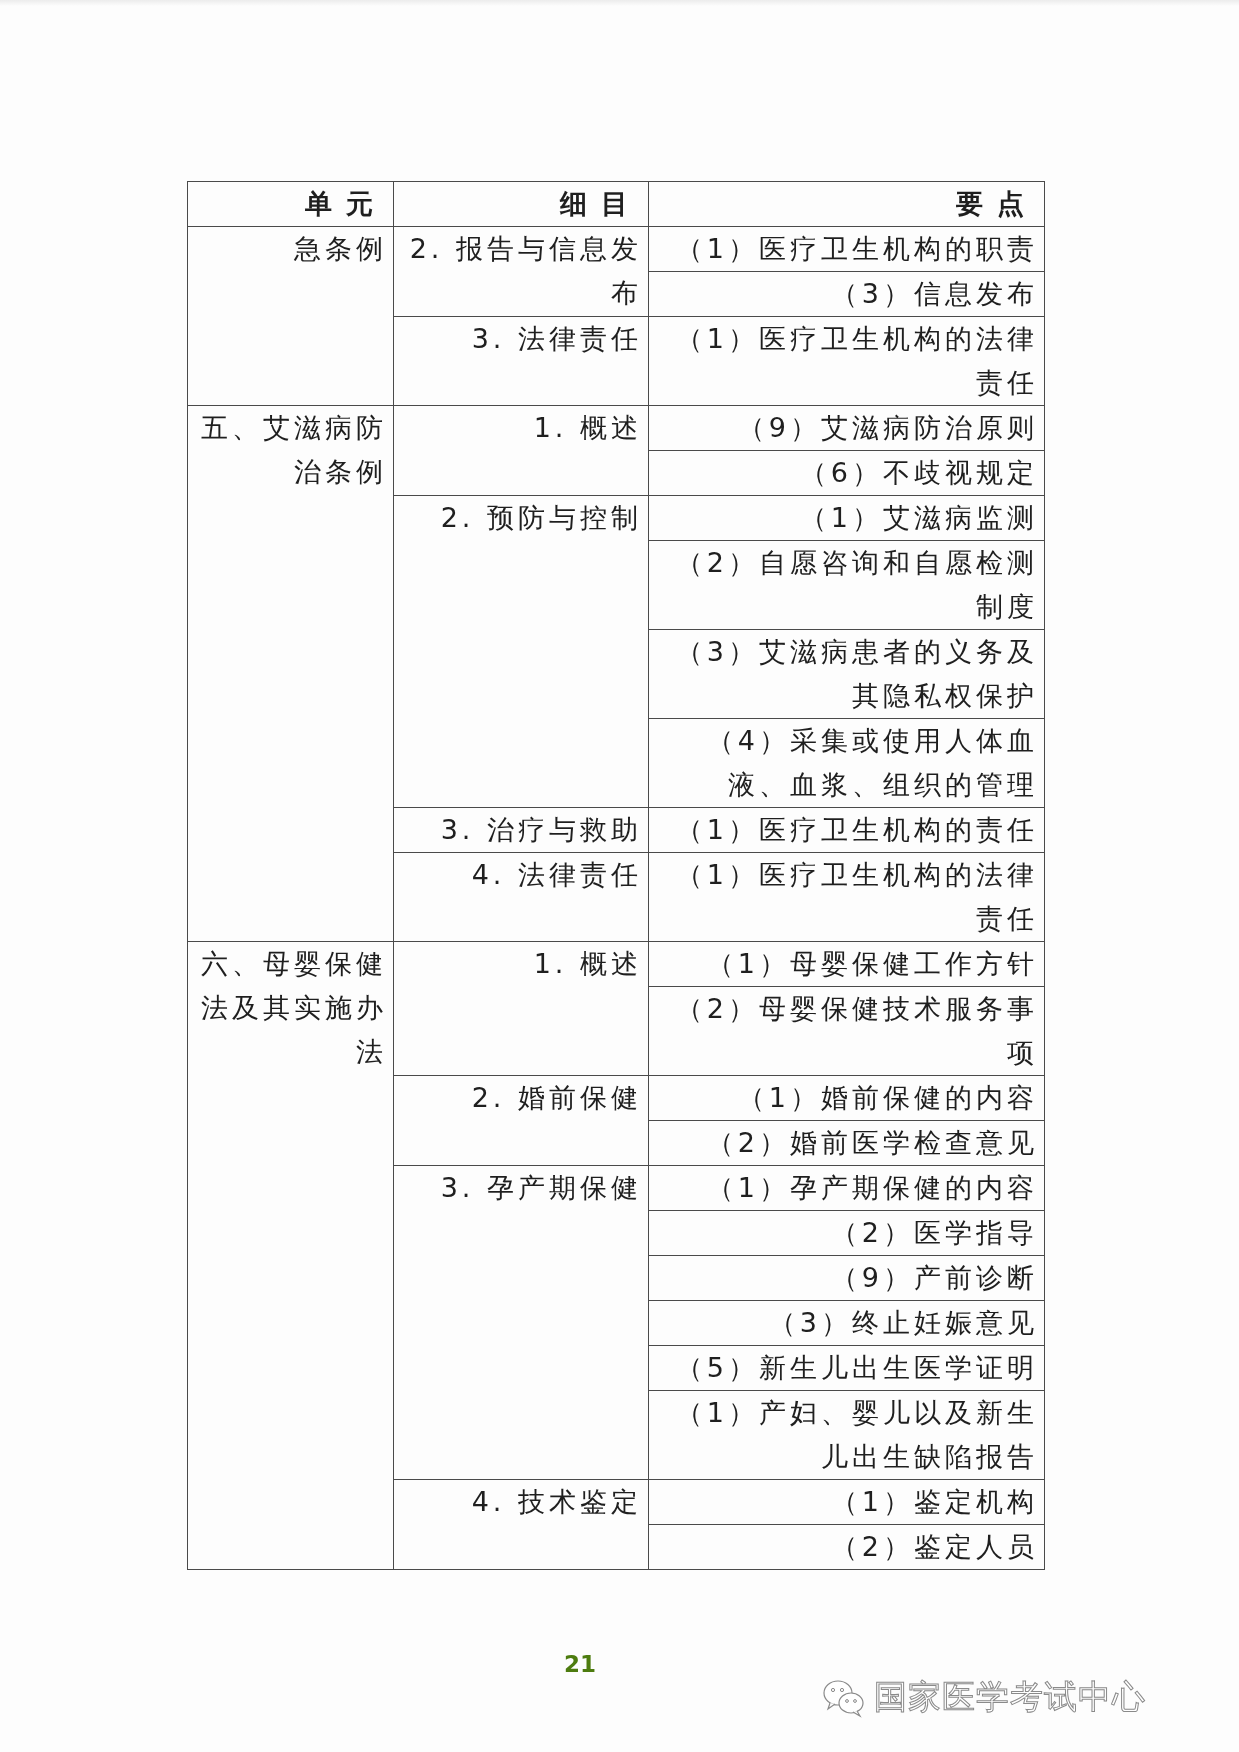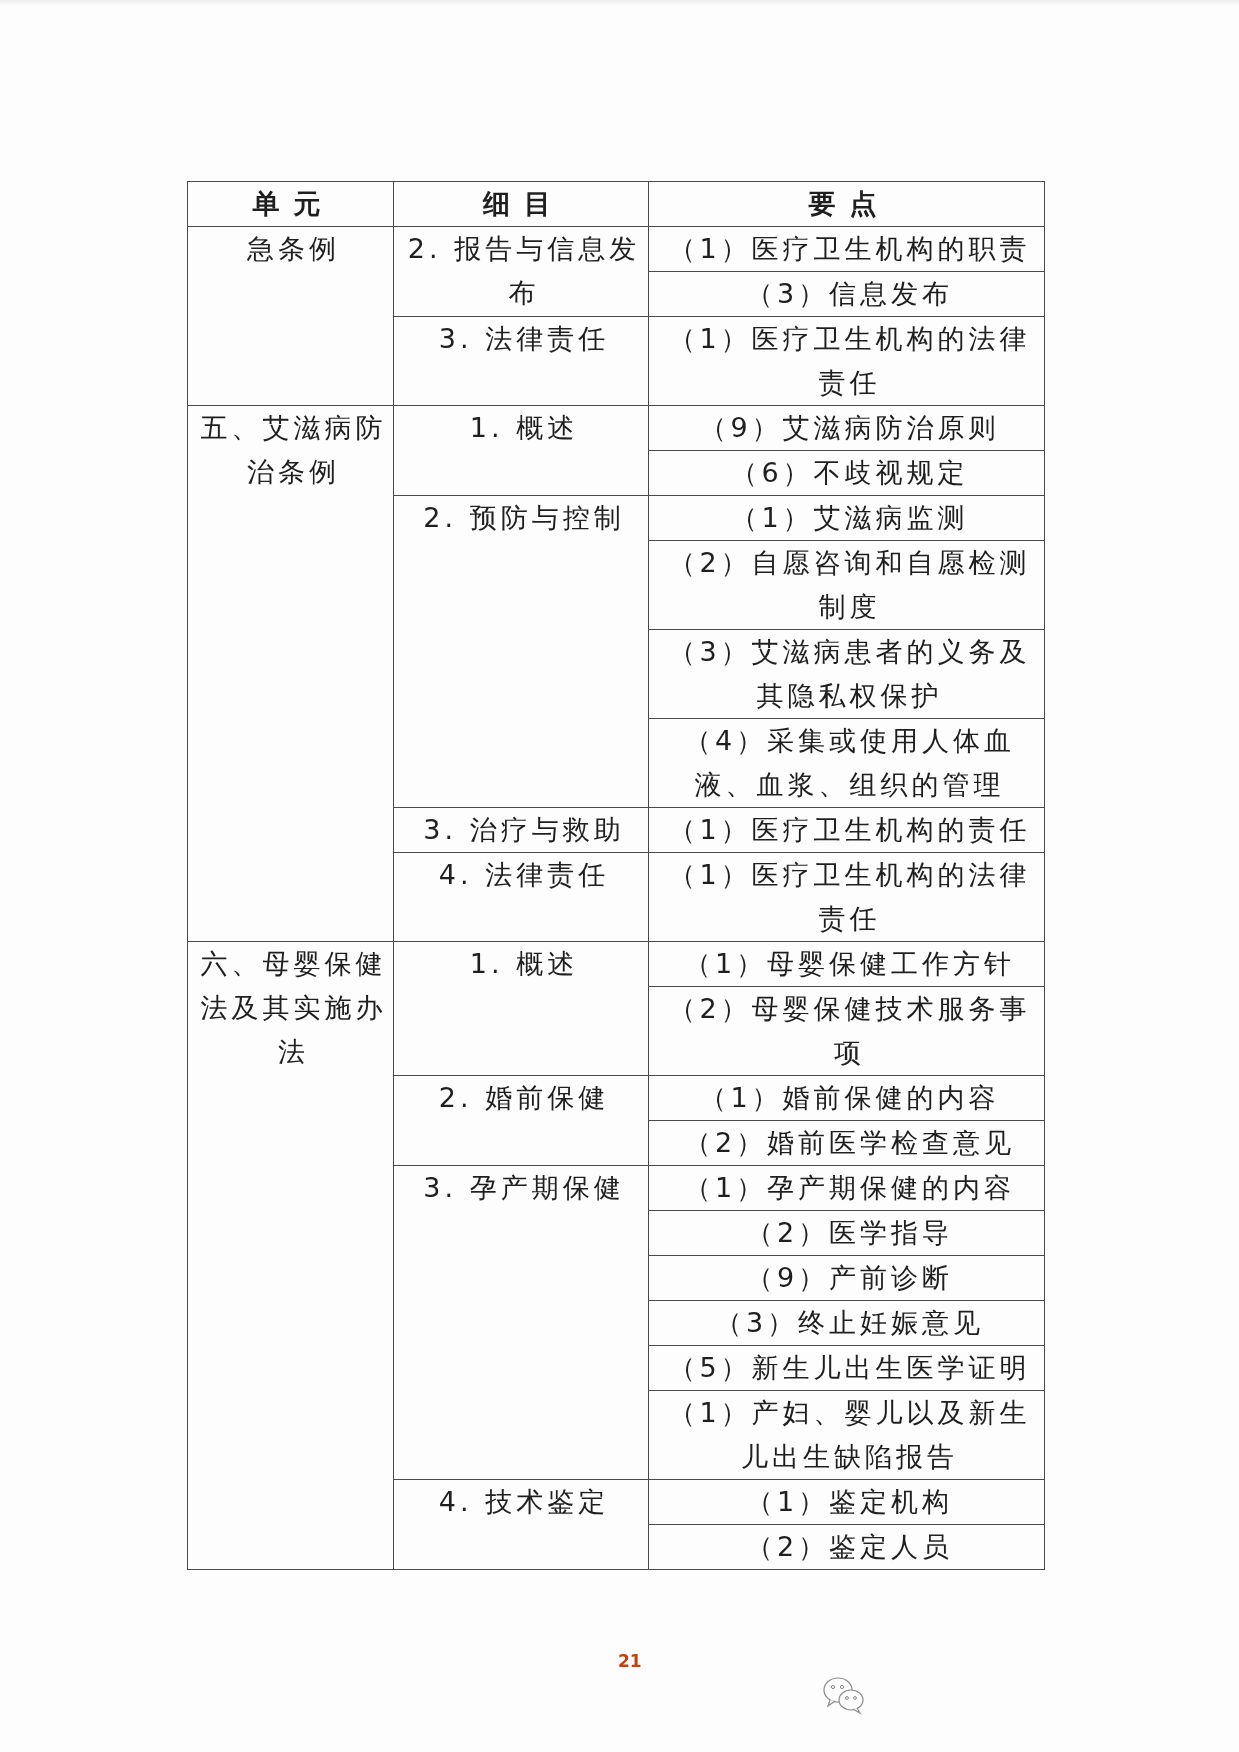--- a/index.html
+++ b/index.html
@@ -22,36 +22,36 @@
     border-collapse: collapse;
     table-layout: fixed;
   }
   table.outline td, table.outline th {
     border: 1.6px solid #4a4a4a;
     vertical-align: top;
     padding: 0 6px 0 12px;
     font-size: 27px;
     line-height: 44px;
     letter-spacing: 4px;
-    text-align: center;
+    text-align: right;
     font-weight: normal;
     word-break: break-all;
   }
   table.outline th {
     font-weight: bold;
     height: 41px;
     letter-spacing: 14px;
     line-height: 44px;
   }
   col.c-unit { width: 206px; }
   col.c-item { width: 255px; }
   col.c-point { width: 396px; }
   .page-number {
-    position: absolute; left: 618px; top: 1651px;
-    font-size: 17px; font-weight: bold; color: #c2410c;
+    position: absolute; left: 564px; top: 1651px;
+    font-size: 23px; font-weight: bold; color: #4d7c0f;
     font-family: "DejaVu Sans", sans-serif;
   }
   .watermark {
     position: absolute; left: 822px; top: 1675px;
     display: flex; align-items: center; gap: 8px;
   }
   .watermark-text {
     font-size: 33px; color: #fff;
     -webkit-text-stroke: 1px #8a8a8a;
     letter-spacing: 1px;
@@ -174,13 +174,14 @@
       <ellipse cx="16" cy="15" rx="14" ry="12" fill="#fff" stroke="#8a8a8a" stroke-width="1.2"></ellipse>
       <path d="M8 25 L6 31 L13 26" fill="#fff" stroke="#8a8a8a" stroke-width="1.2"></path>
       <circle cx="11" cy="12" r="1.6" fill="#fff" stroke="#8a8a8a" stroke-width="1"></circle>
       <circle cx="20" cy="12" r="1.6" fill="#fff" stroke="#8a8a8a" stroke-width="1"></circle>
       <ellipse cx="29" cy="25" rx="12" ry="10" fill="#fff" stroke="#8a8a8a" stroke-width="1.2"></ellipse>
       <path d="M35 33 L38 38 L31 34" fill="#fff" stroke="#8a8a8a" stroke-width="1.2"></path>
       <circle cx="25" cy="23" r="1.4" fill="#fff" stroke="#8a8a8a" stroke-width="1"></circle>
       <circle cx="33" cy="23" r="1.4" fill="#fff" stroke="#8a8a8a" stroke-width="1"></circle>
     </svg>
   </span>
+  <span class="watermark-text">国家医学考试中心</span>
 </div>
 
 </body></html>

